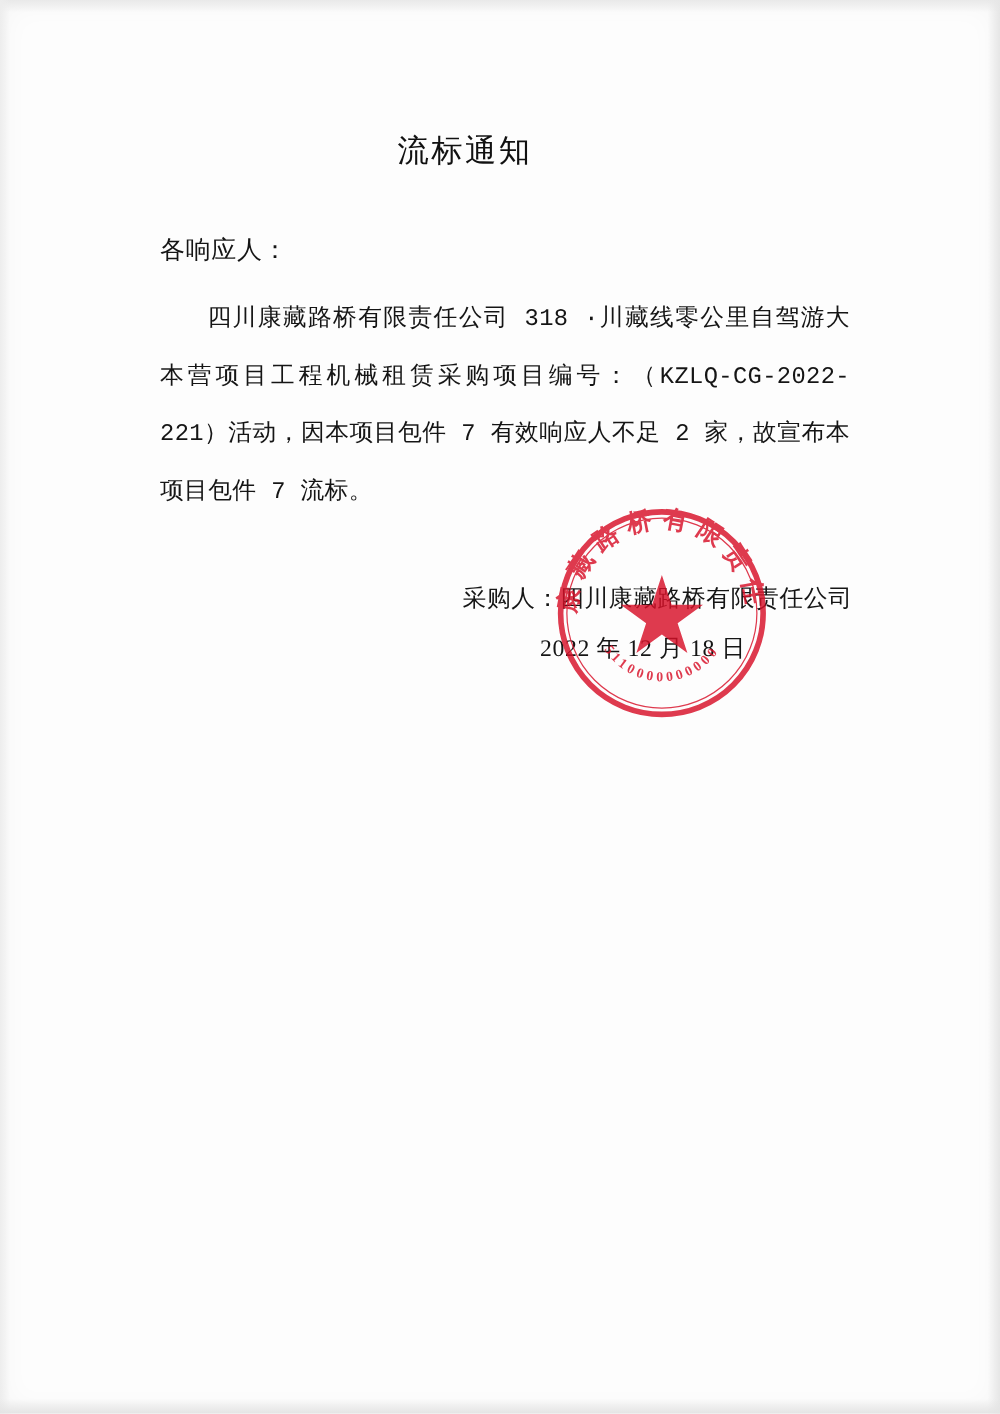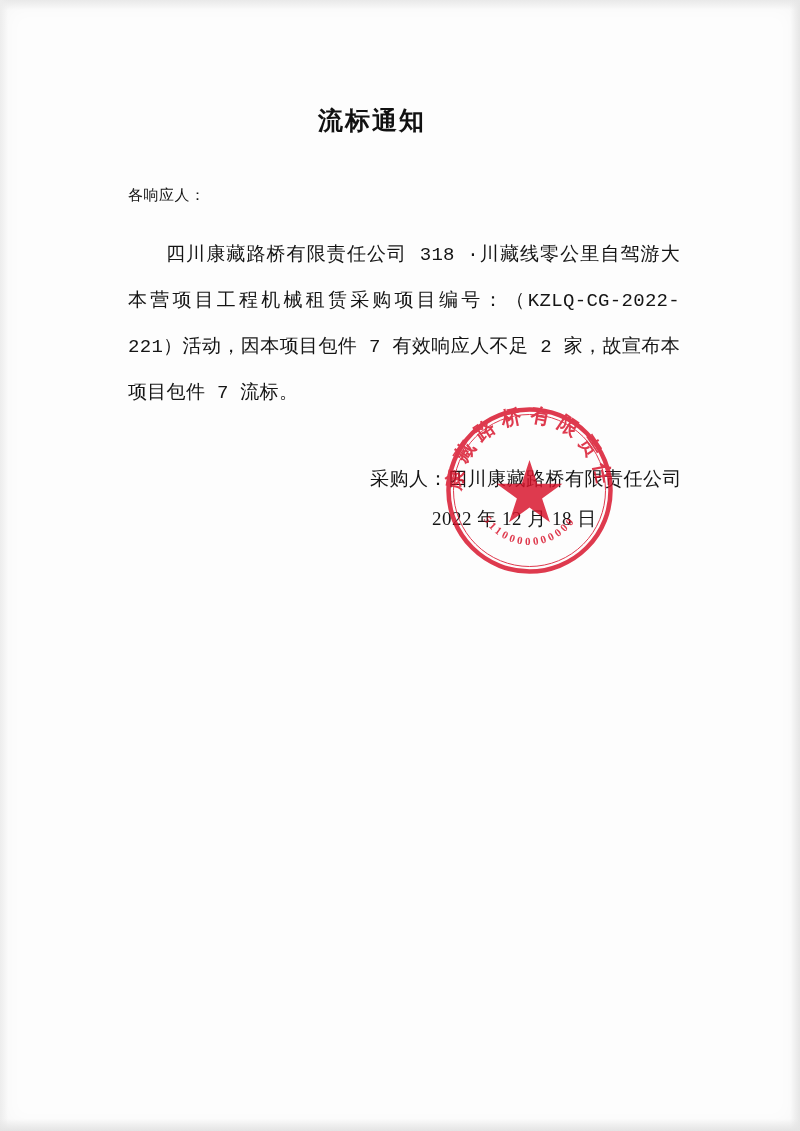--- a/index.html
+++ b/index.html
@@ -54,30 +54,30 @@
   }
 
   .doc-title {
     position: absolute;
     top: 104px;
     left: 0;
     width: 744px;
     text-align: center;
     font-family: "DejaVu Serif", "Liberation Serif", serif;
     font-size: 25px;
-    font-weight: bold;
+    font-weight: normal;
     letter-spacing: 2px;
     color: #111;
   }
 
   .salutation {
     position: absolute;
     top: 186px;
     left: 128px;
-    font-size: 15px;
+    font-size: 20px;
     letter-spacing: 0.5px;
     color: #151515;
   }
 
   .body-block {
     position: absolute;
     top: 232px;
     left: 128px;
     width: 552px;
     font-size: 19px;

